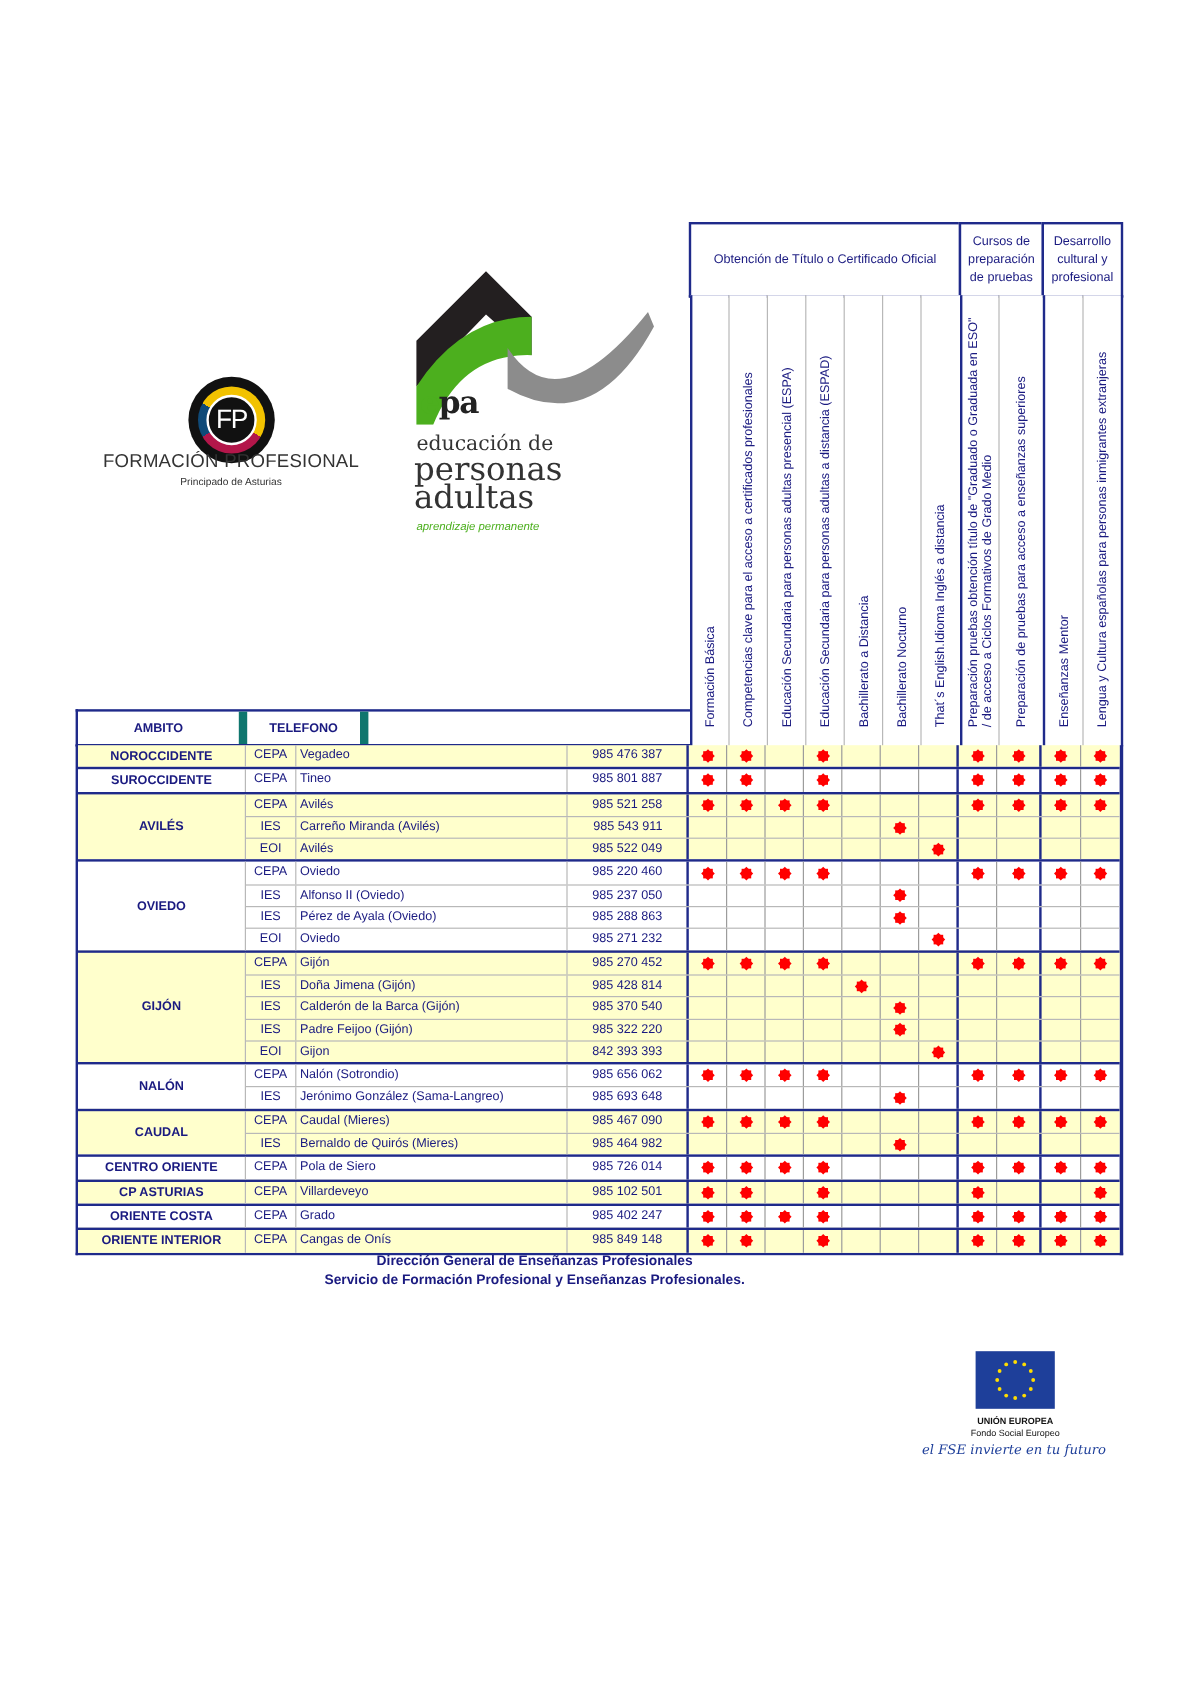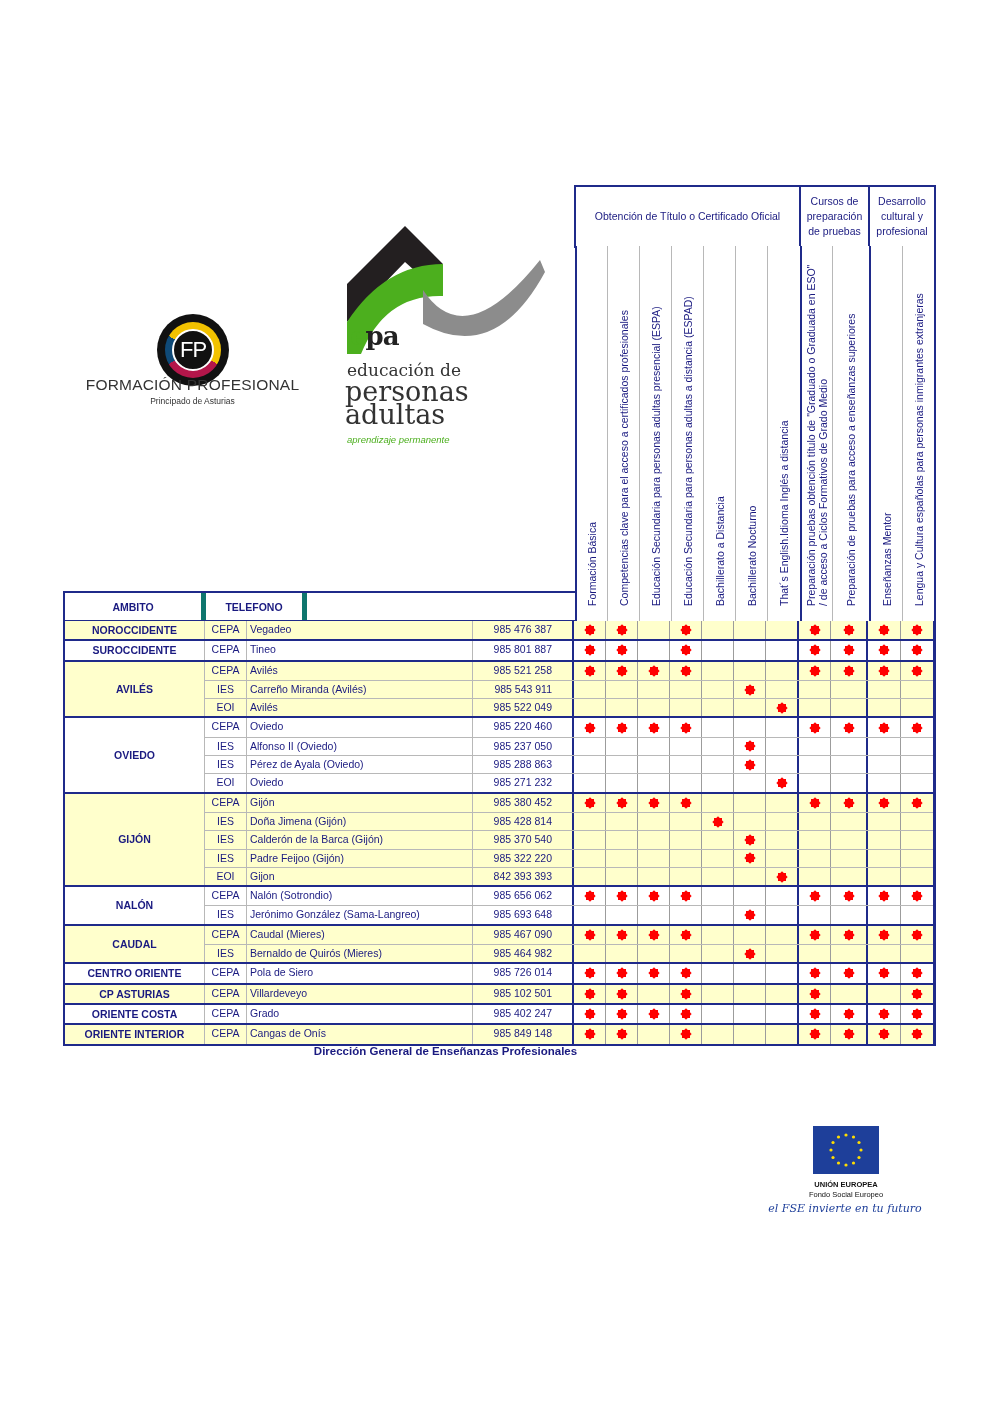--- a/index.html
+++ b/index.html
@@ -34,21 +34,21 @@
 
   
   .vhdr { position: absolute; top: 246px; height: 376px; border-left: 1px solid #b8b8b8; background: #fff; }
   .vhdr.thick { border-left: 2px solid #1f2a8a; }
   .vhdr.first { border-left: 2px solid #1f2a8a; }
   .vhdr .vt { position: absolute; bottom: 4px; left: 50%; transform-origin: 0 0; transform: rotate(-90deg); white-space: nowrap; font-size: 10.5px; line-height: 12px; color: #1a1a80; }
   .vhdr-wrap { position: absolute; left: 574px; top: 246px; width: 362px; height: 376px; border-top: 2px solid #1f2a8a; border-right: 3px solid #1f2a8a; }
 
   
   .left-hdr { position: absolute; left: 63px; top: 591px; height: 31px; width: 512px; border: 2px solid #1f2a8a; border-right: none; border-bottom: 2px solid #1f2a8a; display: flex; font-weight: bold; font-size: 10.5px; background: #fff; }
-  .left-hdr div { display: flex; align-items: center; justify-content: center; border-right: 5px solid #0f766e; }
+  .left-hdr div { display: flex; align-items: center; justify-content: center; border-right: 7px solid #0f766e; }
   .c-amb { width: 141px; }
   .c-sede { width: 268px; }
   .c-tel { width: 101px; }
 
   .rows { position: absolute; left: 63px; top: 621px; width: 873px; border: 2px solid #1f2a8a; border-top: none; border-right-width: 3px; }
   .group { display: flex; border-top: 2px solid #1f2a8a; }
   .group:first-child { border-top: none; }
   .group.yellow { background: #ffffcc; }
   .group .amb { width: 141px; display: flex; align-items: center; justify-content: center; font-weight: bold; font-size: 10.5px; border-right: 1px solid #b8b8b8; text-align: center; }
   .group .lines { flex: 1; }
@@ -398,21 +398,21 @@
           </div>
         </div>
       </div>
     </div>
     <div class="group yellow">
       <div class="amb">GIJÓN</div>
       <div class="lines">
         <div class="line">
           <div class="typ">CEPA</div>
           <div class="name">Gijón</div>
-          <div class="tel">985 380 452</div>
+          <div class="tel">985 270 452</div>
           <div class="flags">
             <div class="f" style="width: 32px;">
               <span class="star"></span>
             </div>
             <div class="f" style="width: 32px;">
               <span class="star"></span>
             </div>
             <div class="f" style="width: 32px;">
               <span class="star"></span>
             </div>
@@ -781,20 +781,21 @@
               <span class="star"></span>
             </div>
           </div>
         </div>
       </div>
     </div>
   </div>
 
 <div class="footer">
   <div>Dirección General de Enseñanzas Profesionales</div>
+  <div>Servicio de Formación Profesional y Enseñanzas Profesionales.</div>
 </div>
 
 <div class="eu">
   <div class="eu-flag">
     <svg width="66" height="48" id="eu-stars">
         <circle cx="33.0" cy="9.0" r="1.6" fill="#ffdd00"></circle>
         <circle cx="40.5" cy="11.0" r="1.6" fill="#ffdd00"></circle>
         <circle cx="46.0" cy="16.5" r="1.6" fill="#ffdd00"></circle>
         <circle cx="48.0" cy="24.0" r="1.6" fill="#ffdd00"></circle>
         <circle cx="46.0" cy="31.5" r="1.6" fill="#ffdd00"></circle>

